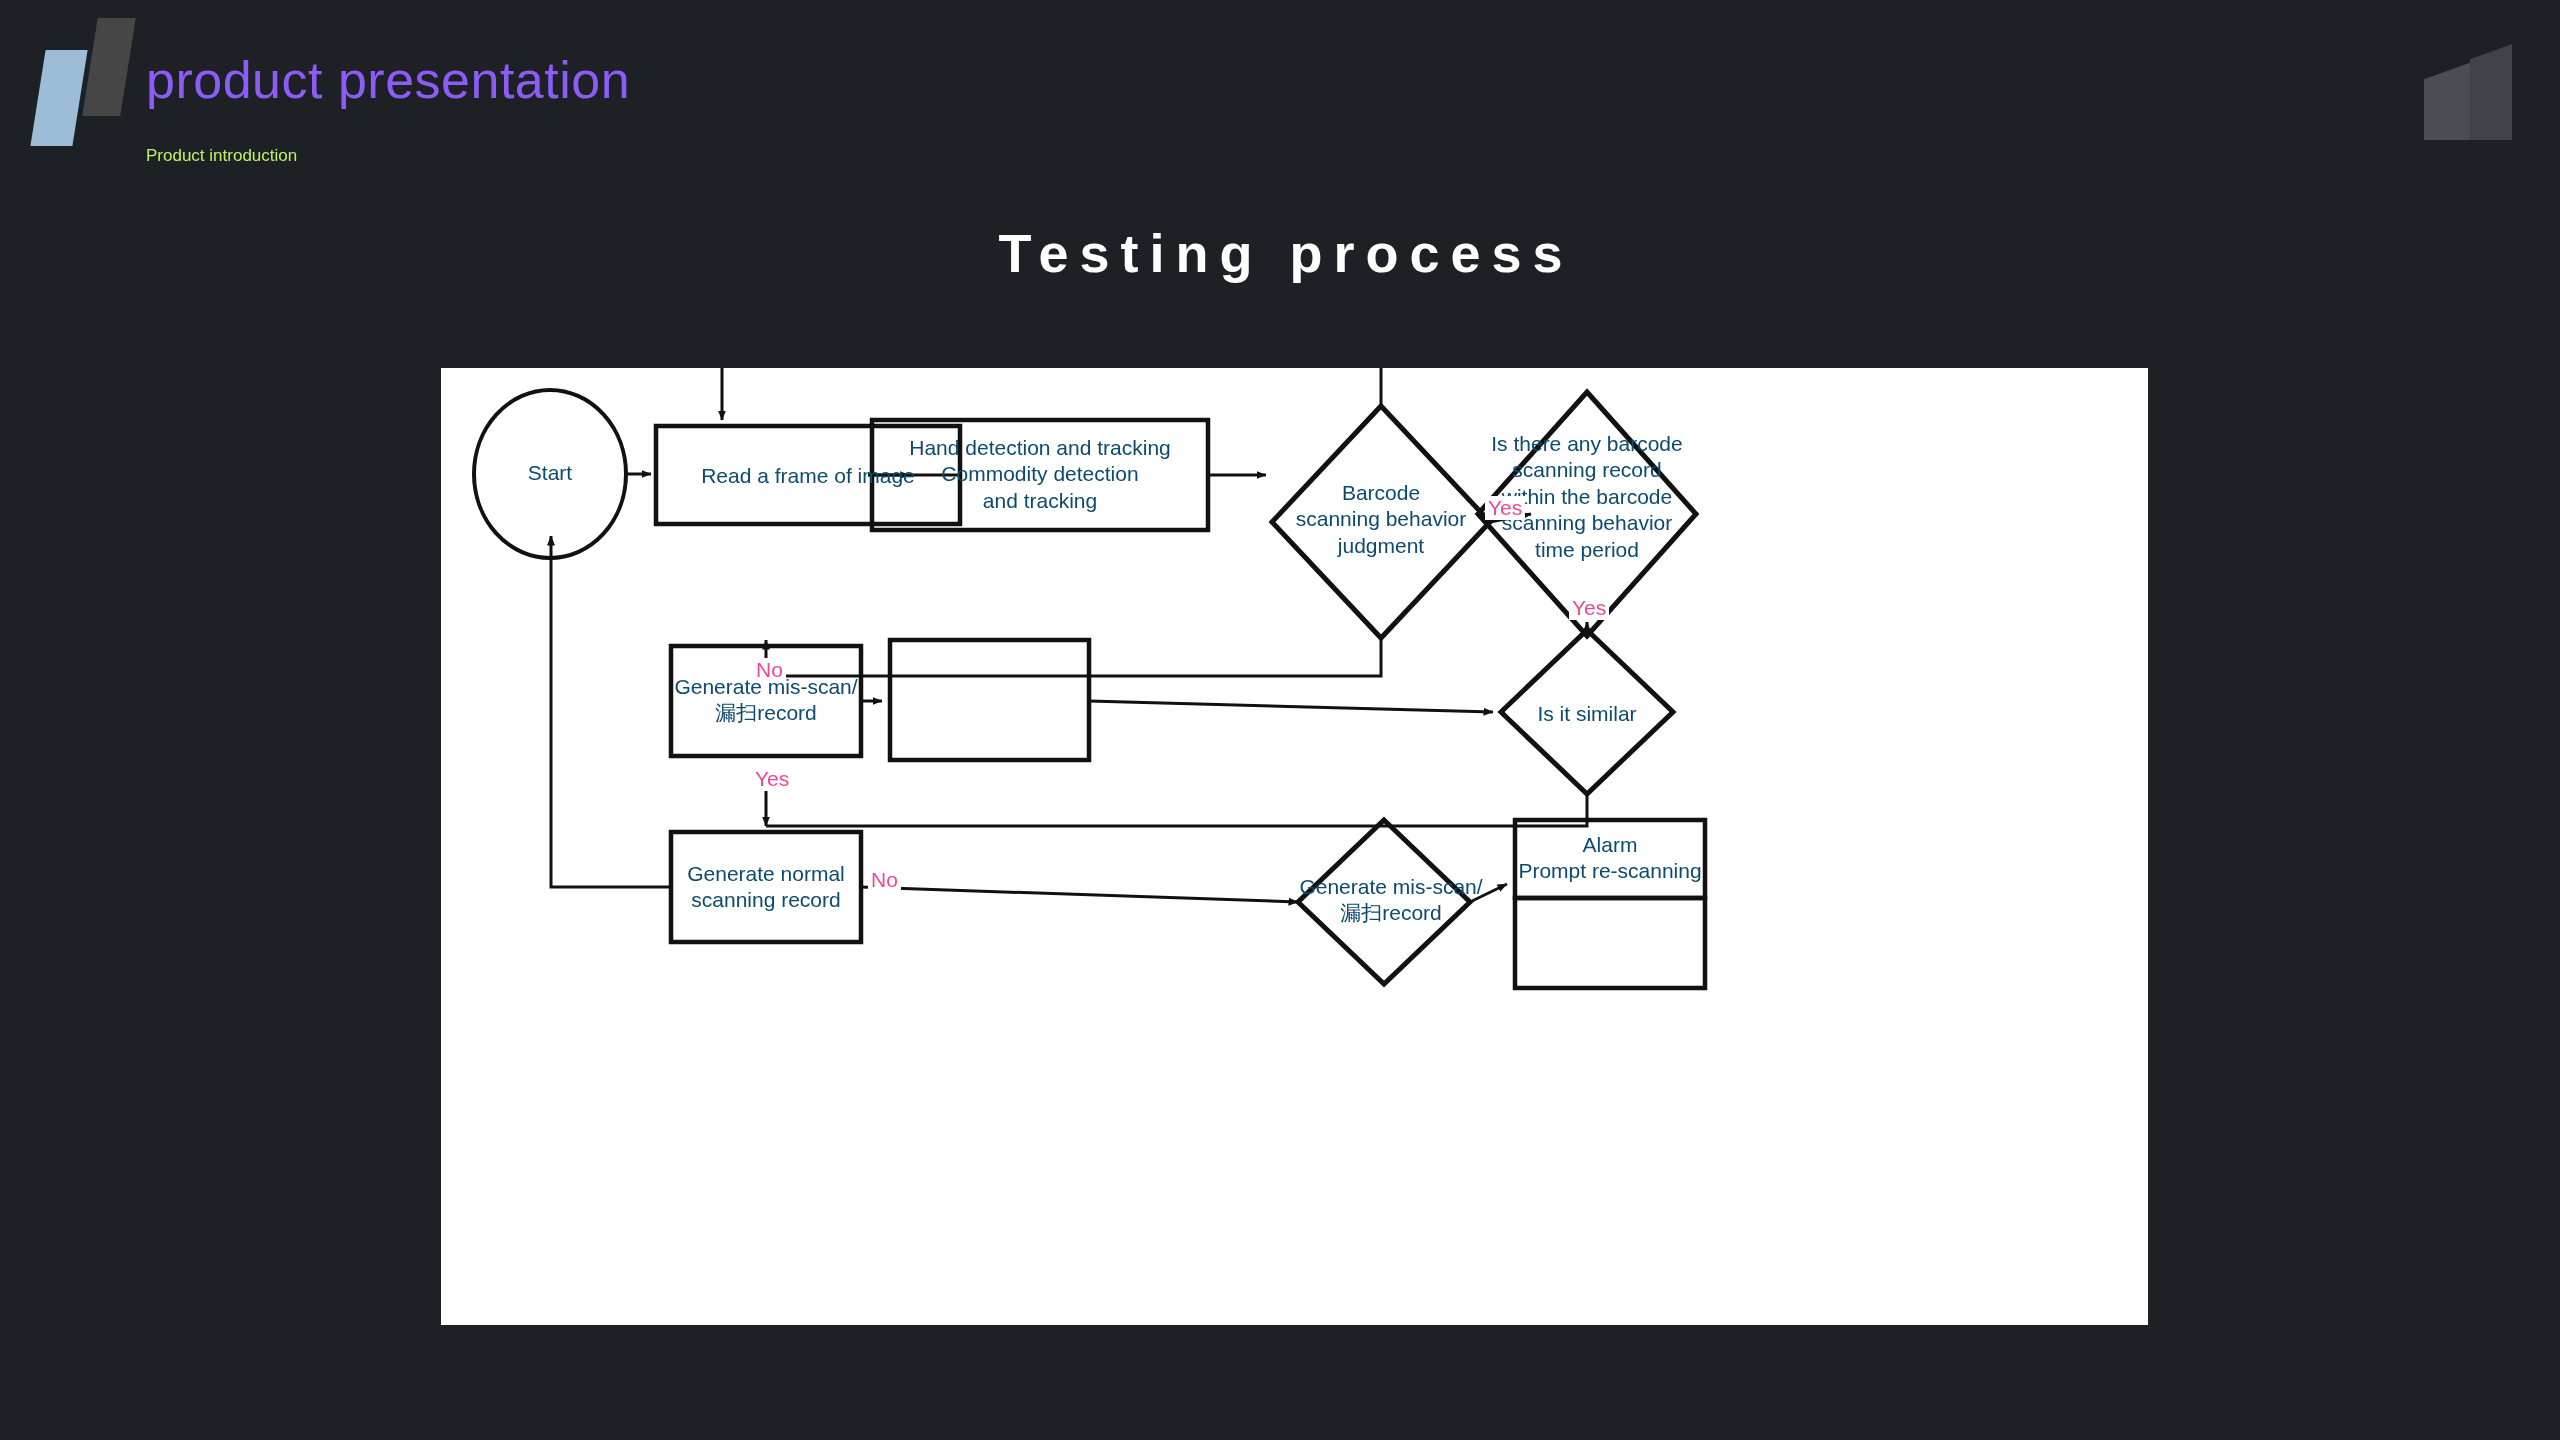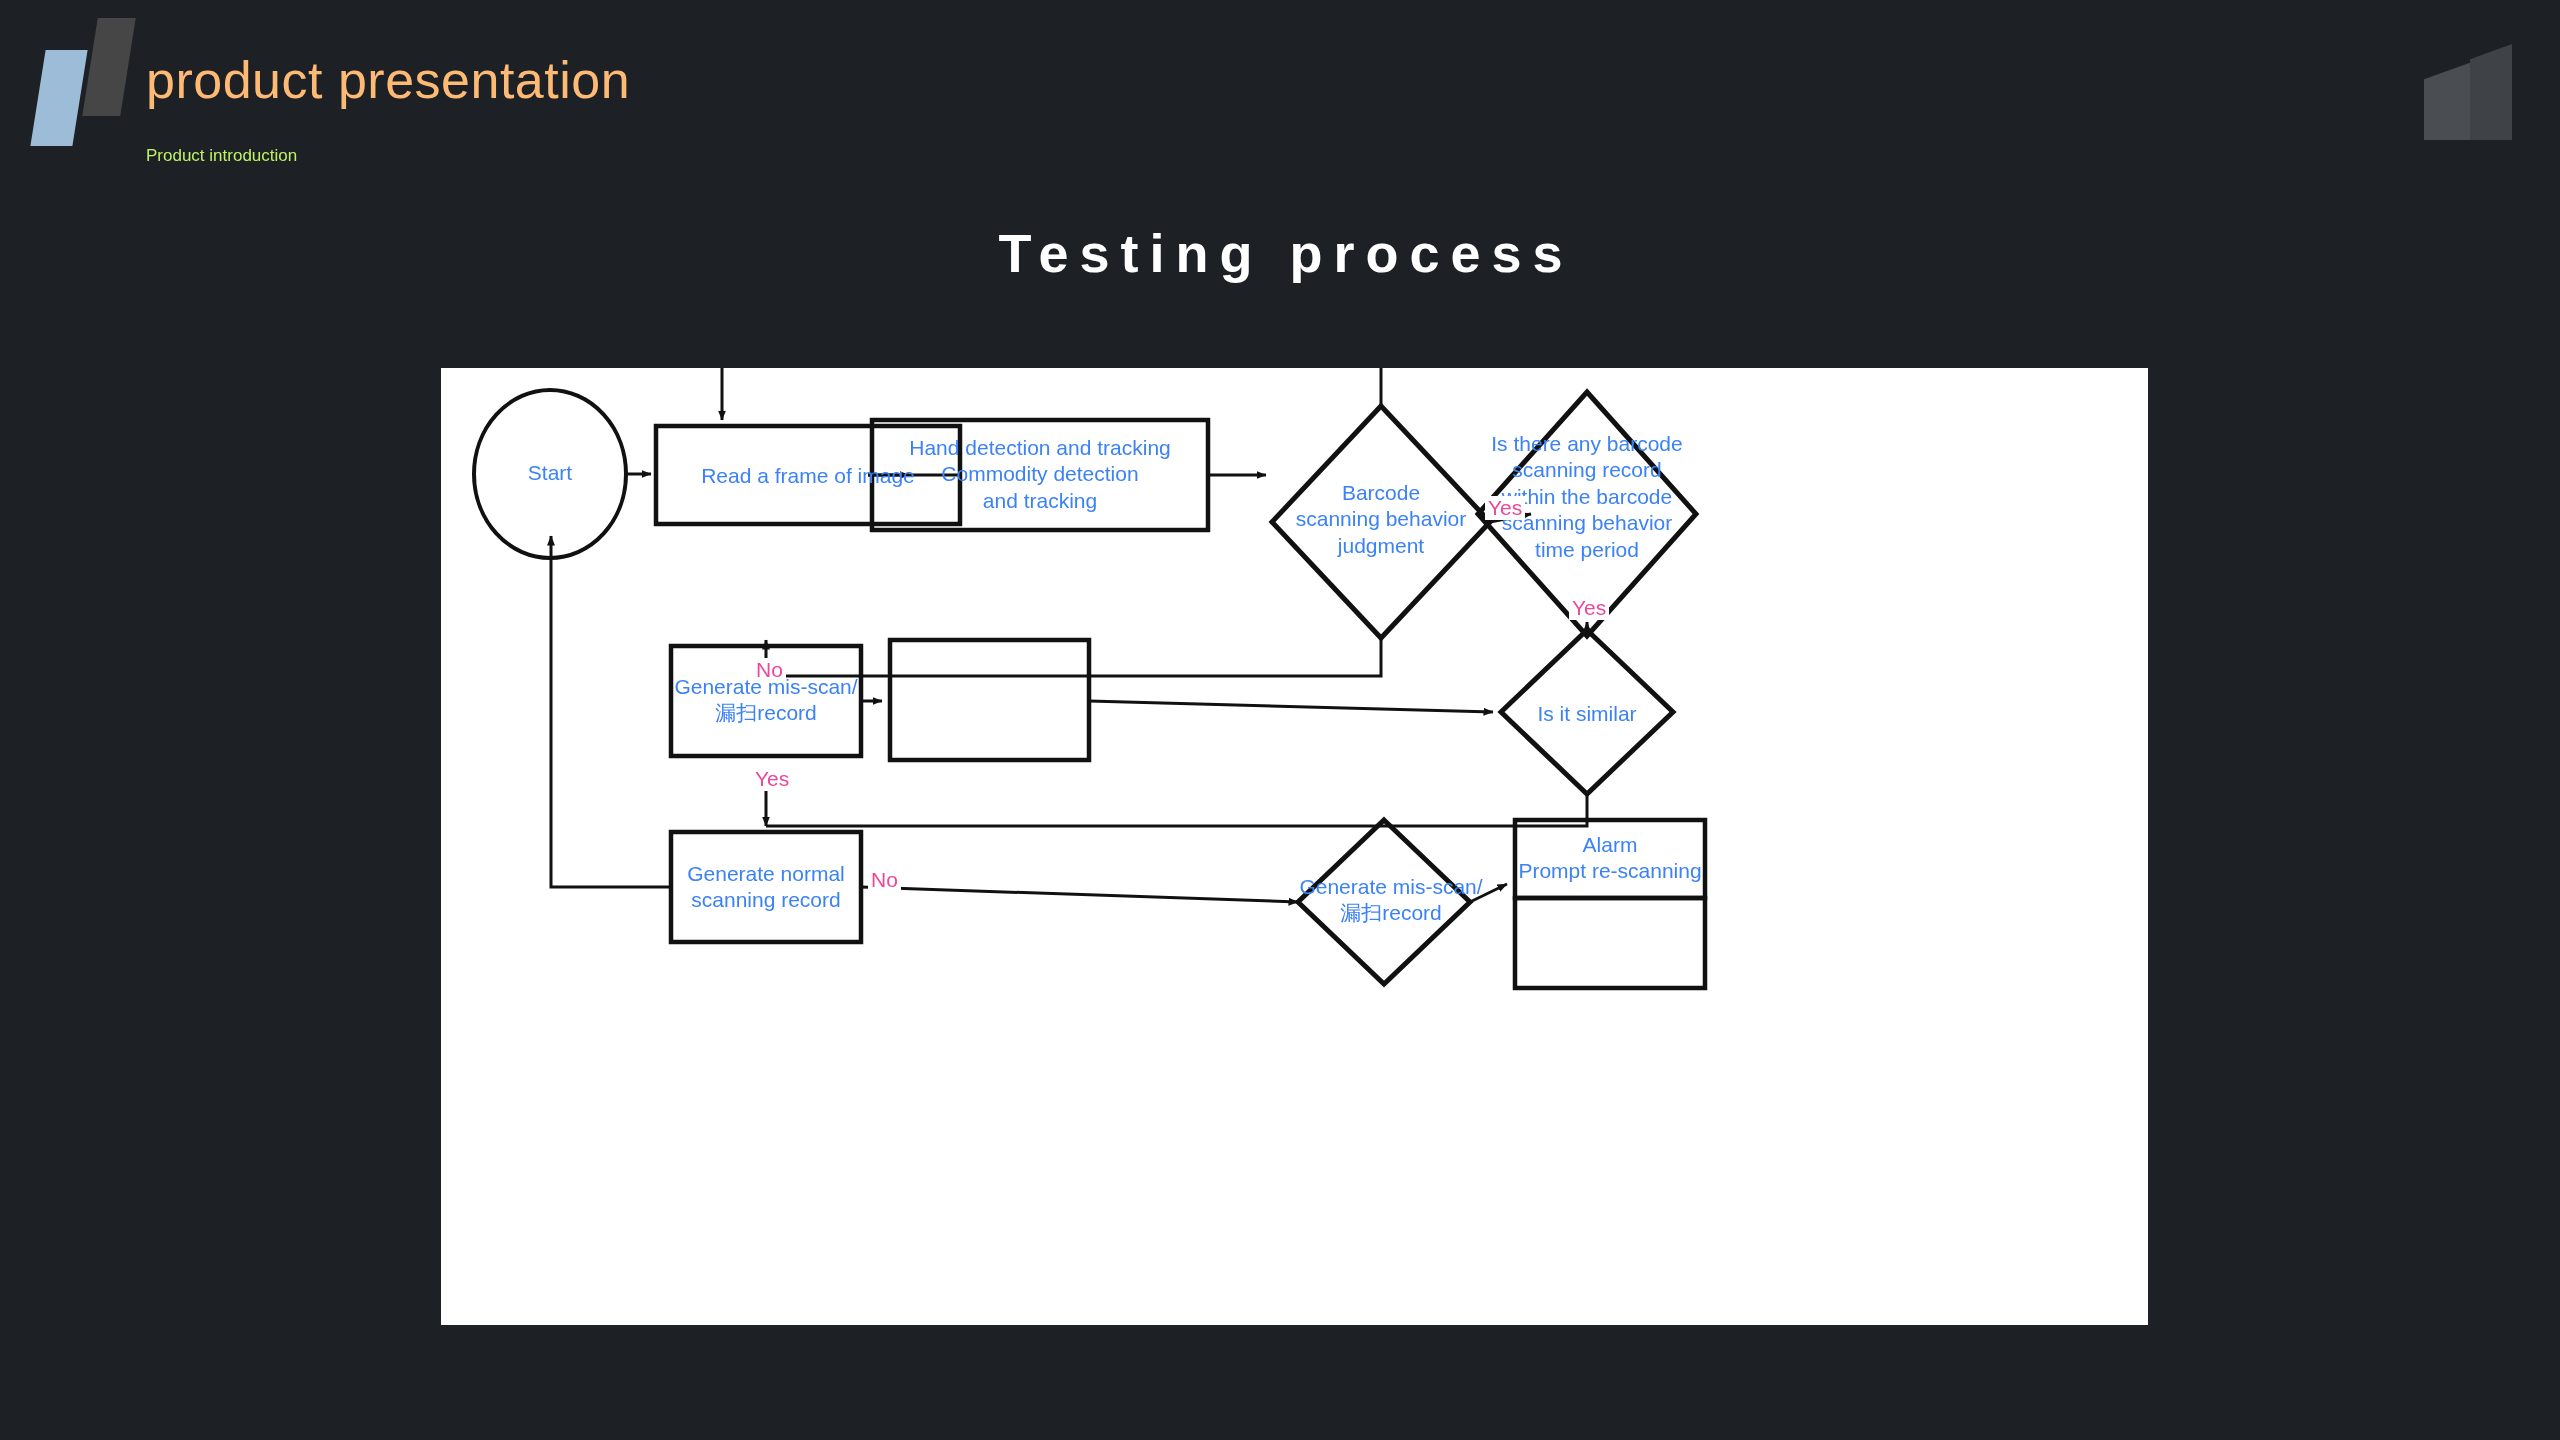--- a/index.html
+++ b/index.html
@@ -65,21 +65,21 @@
     height: 96px;
     background: #3f4247;
     clip-path: polygon(0 16%, 100% 0, 100% 100%, 0 100%);
   }
 
   .brand-title {
     position: absolute;
     left: 146px;
     top: 80px;
     transform: translateY(-50%);
-    color: #fdba74;
+    color: #8b5cf6;
     font-size: 52px;
     font-weight: 400;
     letter-spacing: 0.5px;
     white-space: nowrap;
   }
   .brand-sub {
     position: absolute;
     left: 146px;
     top: 146px;
     color: #bef264;
@@ -112,21 +112,21 @@
     overflow: hidden;
   }
   .canvas svg {
     position: absolute;
     left: 0;
     top: 0;
   }
   
   .nodelabel {
     position: absolute;
-    color: #3b82f6;
+    color: #0c4a6e;
     font-size: 21px;
     line-height: 1.26;
     text-align: center;
     white-space: pre-line;
     pointer-events: none;
   }
   .edgelabel {
     position: absolute;
     color: #ec4899;
     font-size: 21px;

